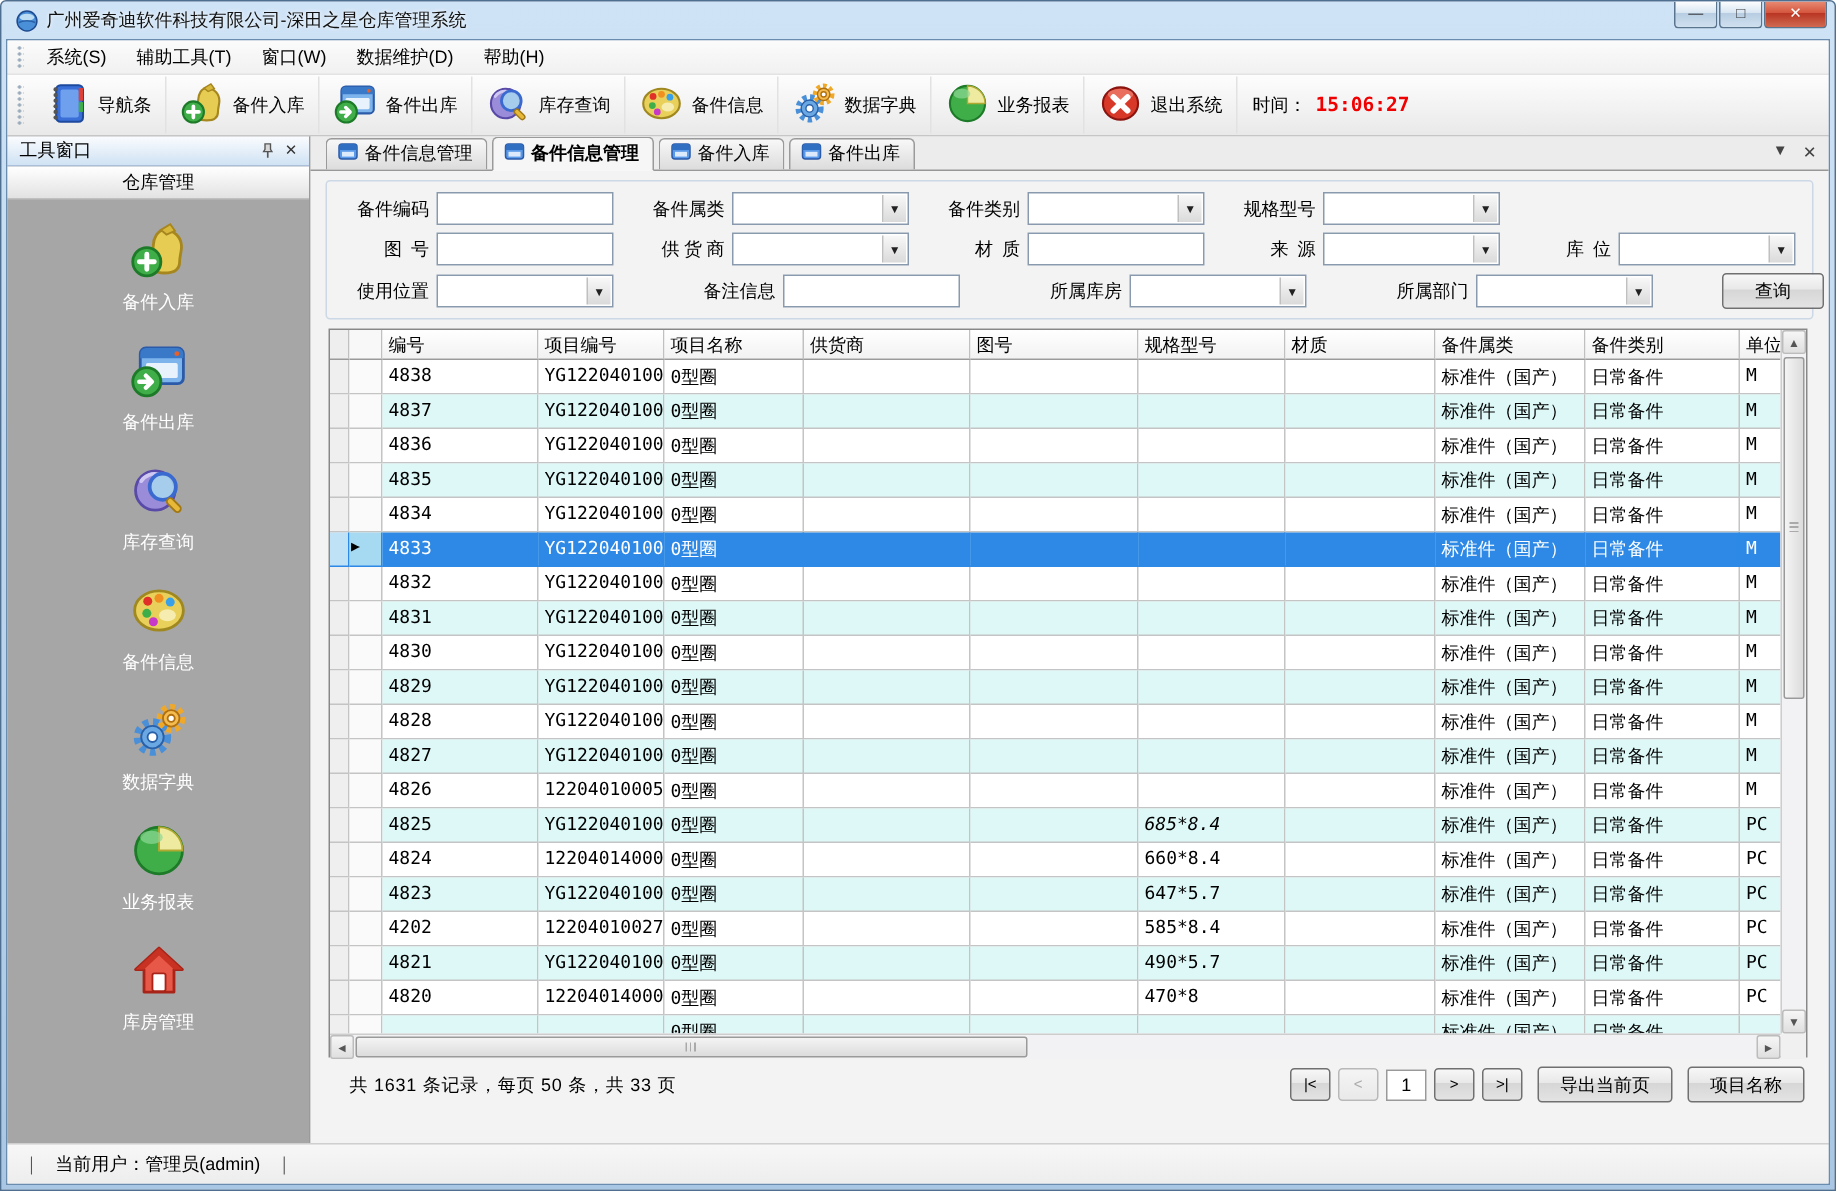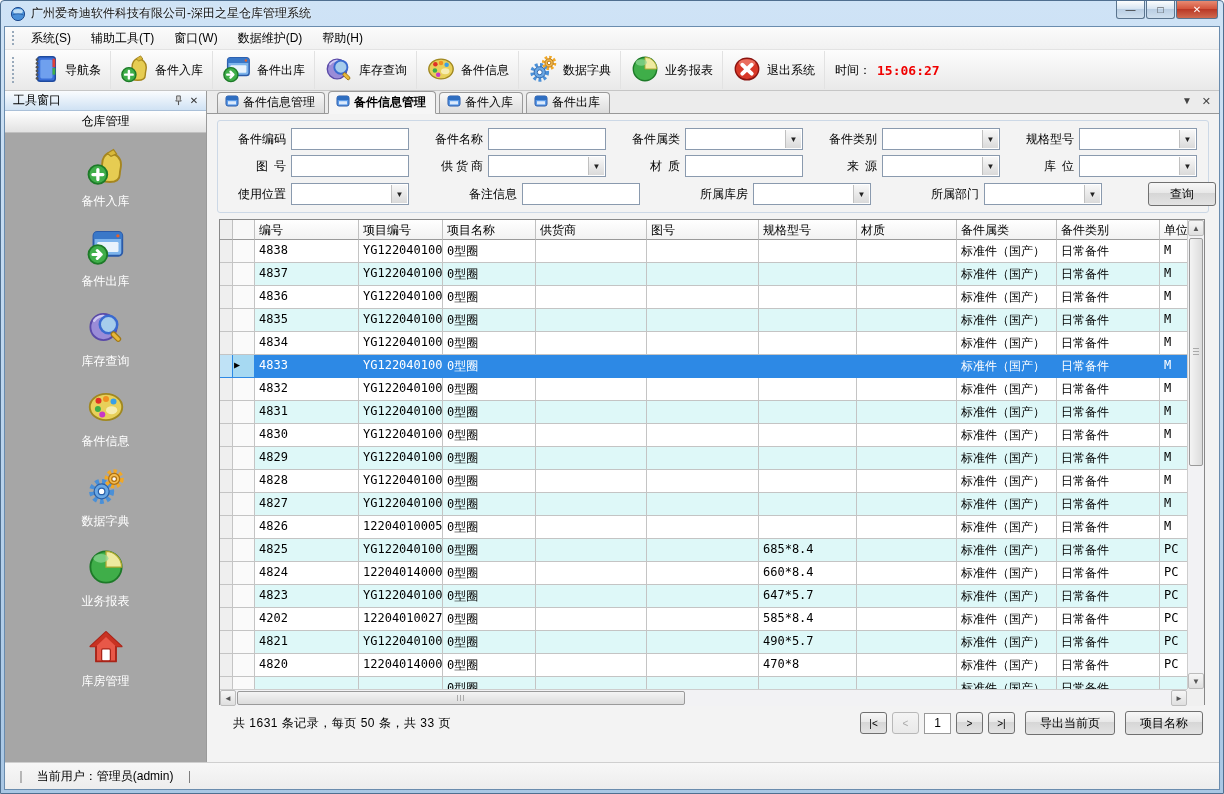--- a/index.html
+++ b/index.html
@@ -385,24 +385,20 @@
         </div>
 
         <div class="content">
           <div class="search-panel" id="search-panel">
               <div class="s-row">
                 <div class="s-pair">
                   <span class="s-label">备件编码</span>
                   <input class="s-input" style="">
                 </div>
                 <div class="s-pair">
-                  <span class="s-label">备件名称</span>
-                  <input class="s-input" style="">
-                </div>
-                <div class="s-pair">
                   <span class="s-label">备件属类</span>
                   <div class="select s-field">
                     <span class="arrowbtn">▼</span>
                   </div>
                 </div>
                 <div class="s-pair">
                   <span class="s-label">备件类别</span>
                   <div class="select s-field">
                     <span class="arrowbtn">▼</span>
                   </div>
@@ -672,21 +668,21 @@
                   <div class="gc" style="width: 40px;">M</div>
                 </div>
                 <div class="grid-row alt">
                   <div class="gc gh1" style="width: 13px;"></div>
                   <div class="gc gh2" style="width: 22px;"></div>
                   <div class="gc" style="width: 104px;">4825</div>
                   <div class="gc" style="width: 84px;">YG12204010081</div>
                   <div class="gc" style="width: 93px;">0型圈</div>
                   <div class="gc" style="width: 111px;"></div>
                   <div class="gc" style="width: 112px;"></div>
-                  <div class="gc" style="width: 98px;">685*8.4</div>
+                  <div class="gc" style="width: 98px; font-style: italic;">685*8.4</div>
                   <div class="gc" style="width: 100px;"></div>
                   <div class="gc" style="width: 100px;">标准件（国产）</div>
                   <div class="gc" style="width: 103px;">日常备件</div>
                   <div class="gc" style="width: 40px;">PC</div>
                 </div>
                 <div class="grid-row">
                   <div class="gc gh1" style="width: 13px;"></div>
                   <div class="gc gh2" style="width: 22px;"></div>
                   <div class="gc" style="width: 104px;">4824</div>
                   <div class="gc" style="width: 84px;">1220401400012</div>

